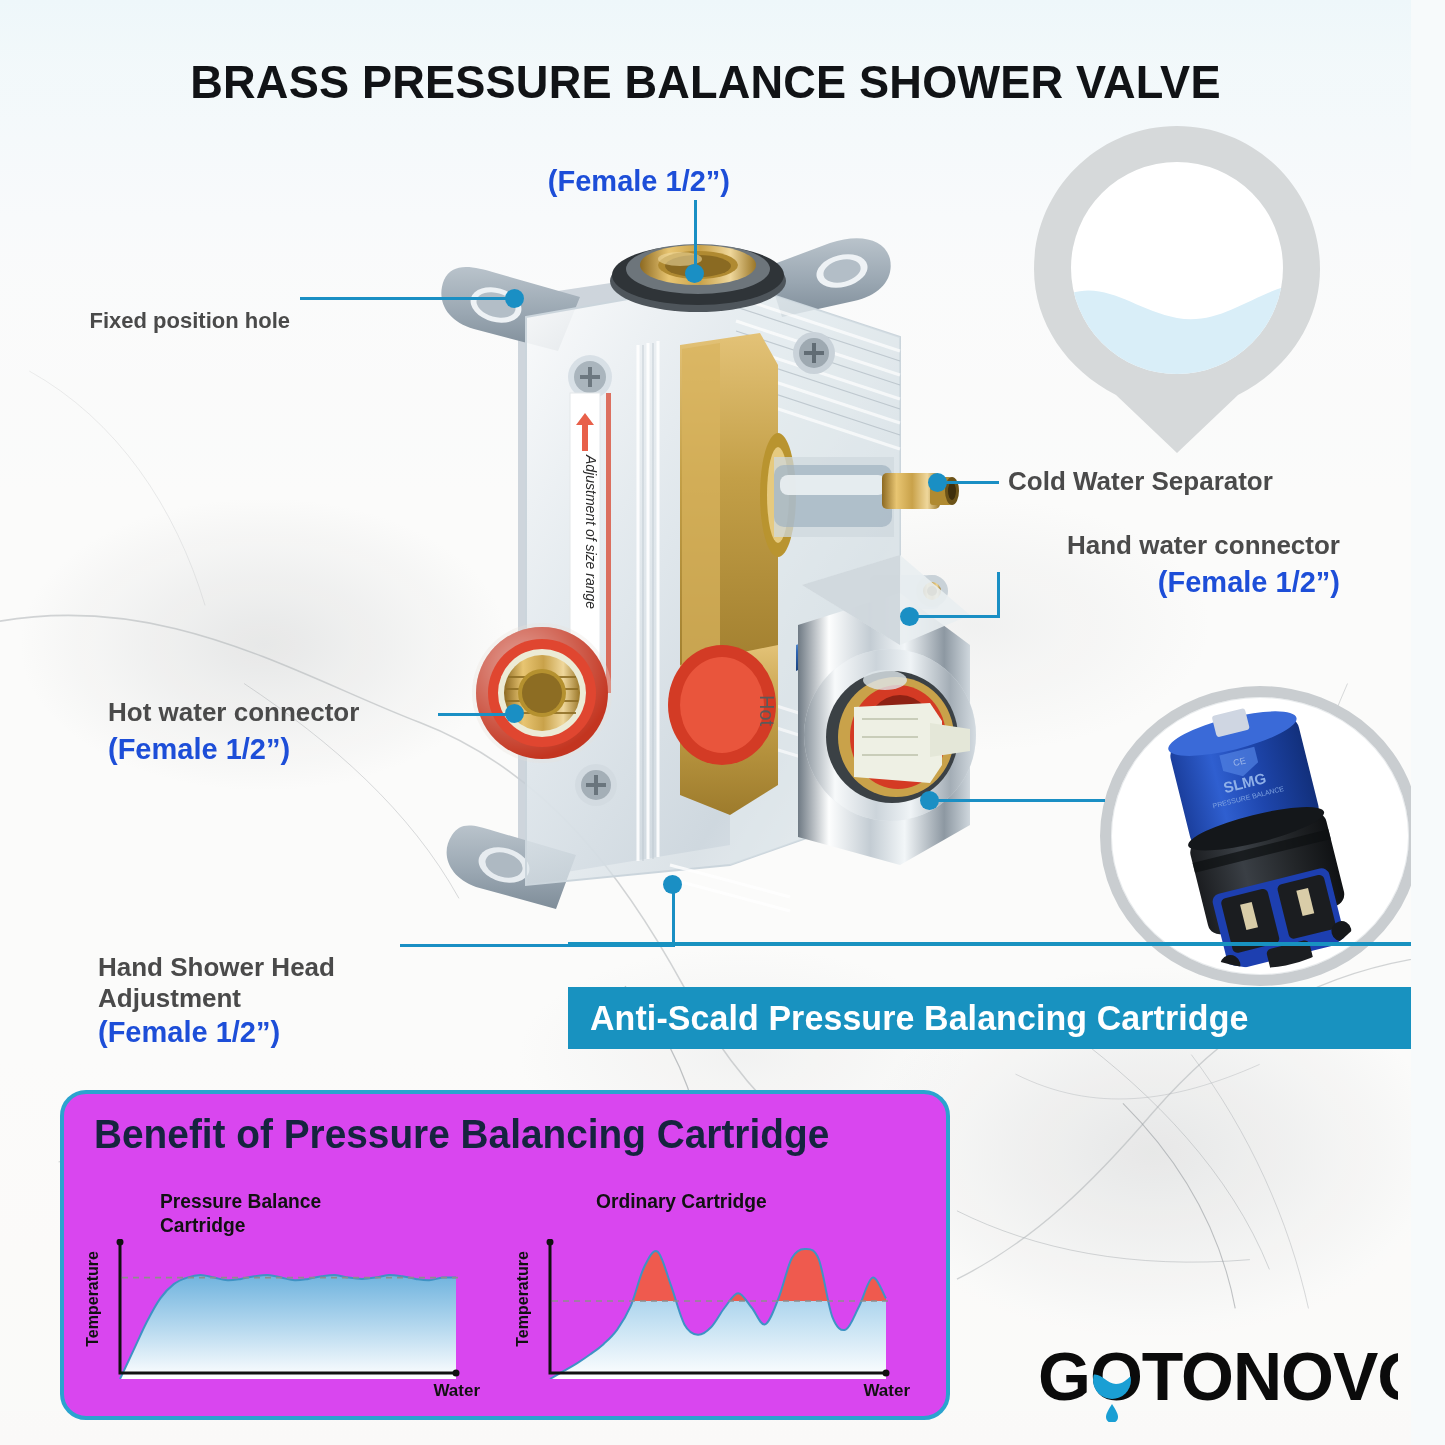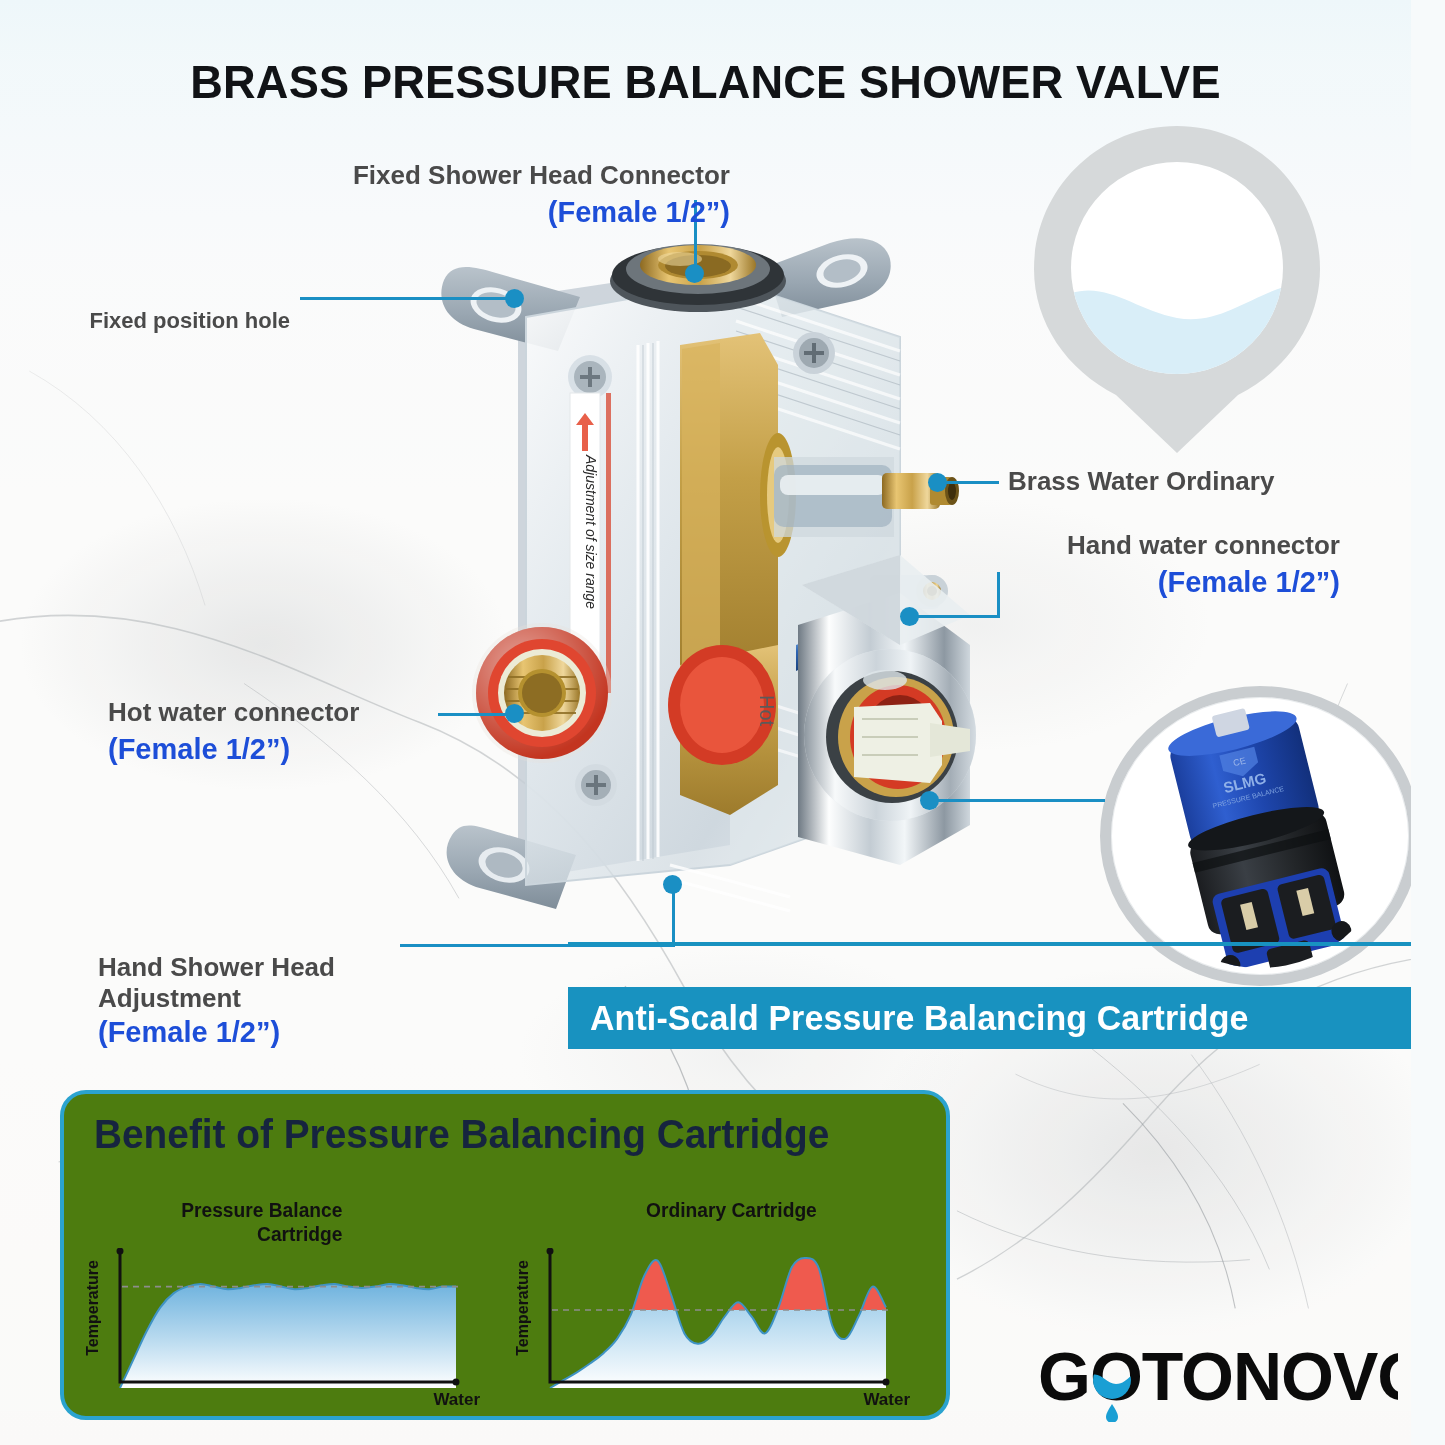--- a/index.html
+++ b/index.html
@@ -60,30 +60,30 @@
   .banner span{
     font-family:"Liberation Sans Narrow","Liberation Sans",sans-serif;
     color:#fff;font-weight:bold;font-size:35px;letter-spacing:.1px;
     transform:scaleX(.97);transform-origin:left center;white-space:nowrap;
   }
   .banner-rule{position:absolute;left:568px;top:942px;width:856px;height:4px;background:#1892c0;}
 
   
   .panel{
     position:absolute;left:60px;top:1090px;width:890px;height:330px;
-    border:4px solid #2ba3cf;border-radius:26px;background:#4d7c0f;
+    border:4px solid #2ba3cf;border-radius:26px;background:#d946ef;
     box-sizing:border-box;
   }
   .panel-title{
     position:absolute;left:30px;top:18px;
     font-family:"Liberation Sans Narrow","Liberation Sans",sans-serif;
     color:#16243f;font-weight:bold;font-size:40px;transform:scaleX(.97);
     transform-origin:left center;white-space:nowrap;
   }
-  .chart{position:absolute;top:104px;width:400px;height:210px;text-align:right;}
+  .chart{position:absolute;top:95px;width:400px;height:210px;}
   .chart.left{left:24px;}
   .chart.right{left:454px;}
   .ch-title{
     position:absolute;top:0;
     font-family:"Liberation Sans Narrow","Liberation Sans",sans-serif;
     font-weight:bold;font-size:20px;color:#111;line-height:1.22;
     transform:scaleX(.96);transform-origin:left center;
   }
   .chart.left .ch-title{left:72px;width:190px;}
   .chart.right .ch-title{left:78px;width:230px;}
@@ -446,30 +446,29 @@
   <div class="dot" style="left:505px;top:704px;"></div>
 
   <div class="ln h" style="left:400px;top:944px;width:275px;"></div>
   <div class="ln v" style="left:672px;top:885px;height:60px;"></div>
   <div class="dot" style="left:663px;top:875px;"></div>
 
   <div class="ln h" style="left:930px;top:799px;width:175px;"></div>
   <div class="dot" style="left:920px;top:791px;"></div>
 
   <div class="lab r" style="left:200px;top:160px;width:530px;font-size:26px;">
-    <span>Fixed Shower Head Connector</span>
     <span class="sz" style="font-size:29px;margin-top:4px;">(Female 1/2”)</span>
   </div>
 
   <div class="lab r" style="left:40px;top:308px;width:250px;font-size:22px;">
     <span>Fixed position hole</span>
   </div>
 
   <div class="lab l" style="left:1008px;top:466px;width:400px;font-size:26px;">
-    <span>Brass Water Ordinary</span>
+    <span>Cold Water Separator</span>
   </div>
 
   <div class="lab r" style="left:960px;top:530px;width:380px;font-size:26px;">
     <span>Hand water connector</span>
     <span class="sz" style="font-size:29px;margin-top:4px;">(Female 1/2”)</span>
   </div>
 
   <div class="lab l" style="left:108px;top:697px;width:340px;font-size:26px;">
     <span>Hot water connector</span>
     <span class="sz" style="font-size:29px;margin-top:4px;">(Female 1/2”)</span>

